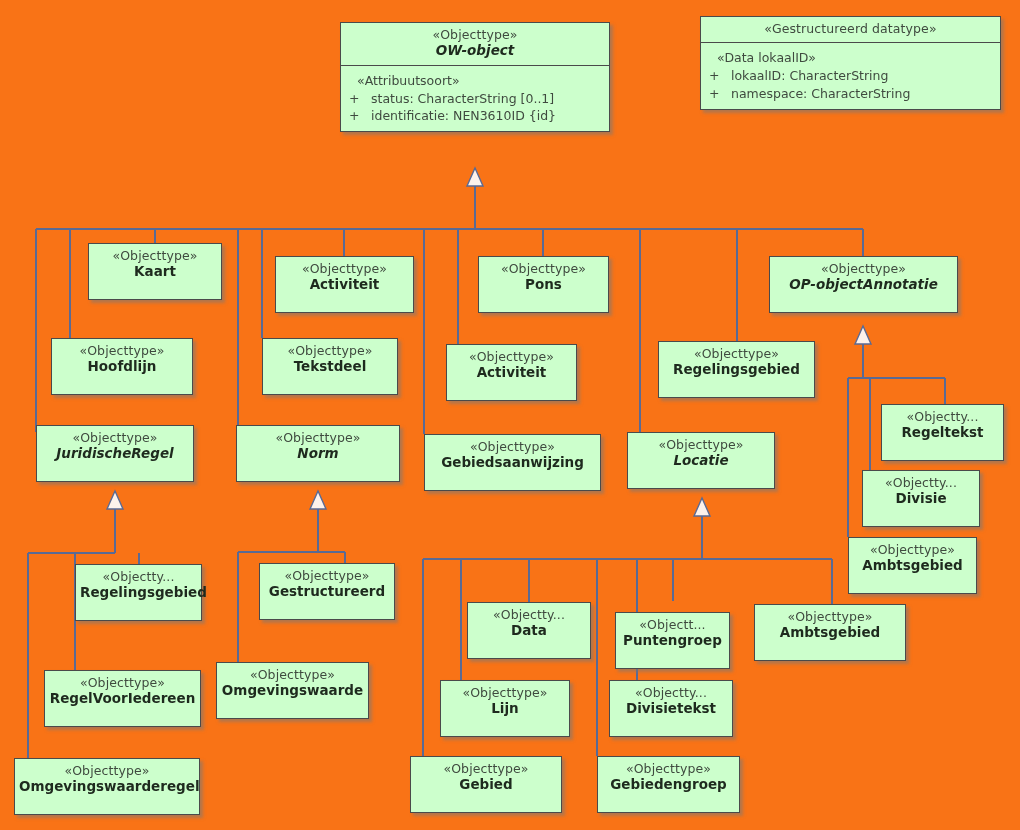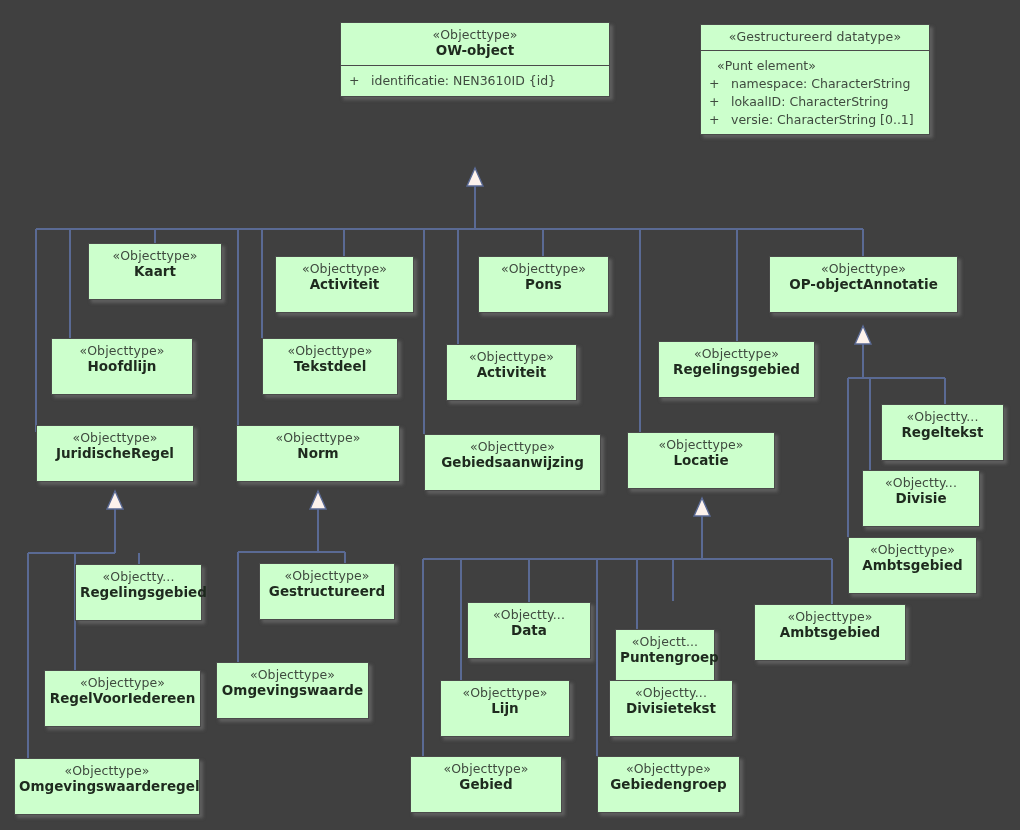--- a/index.html
+++ b/index.html
@@ -4,21 +4,21 @@
 <style>
   html, body {
     margin: 0;
     padding: 0;
     background: #ffffff;
   }
   #canvas {
     position: relative;
     width: 1020px;
     height: 830px;
-    background: #404040;
+    background: #f97316;
     font-family: "DejaVu Sans", sans-serif;
     overflow: hidden;
   }
   #wires {
     position: absolute;
     left: 0;
     top: 0;
     width: 1020px;
     height: 830px;
     pointer-events: none;
@@ -45,20 +45,21 @@
   }
   .cname {
     display: block;
     font-size: 13.5px;
     font-weight: bold;
     color: #1e2a1e;
     white-space: nowrap;
     margin-top: 1px;
   }
   .cname.abs {
+    font-style: italic;
   }
   .divider {
     border-top: 1px solid #4a4a4a;
   }
   .attrs {
     padding: 6px 6px 6px 8px;
     font-size: 12.5px;
     color: #3f4a3f;
     line-height: 1.42;
   }
@@ -136,33 +137,34 @@
       <polygon points="863,326 855,344 871,344"></polygon>
     </g>
   </svg>
 
   <div class="uml-box" style="left:340px; top:22px; width:270px;">
     <div class="hdr">
       <span class="stereo">«Objecttype»</span>
       <span class="cname abs">OW-object</span>
     </div>
     <div class="attrs divider">
+      <div class="attr-stereo">«Attribuutsoort»</div>
+      <div class="attr-row"><span class="vis">+</span><span>status: CharacterString [0..1]</span></div>
       <div class="attr-row"><span class="vis">+</span><span>identificatie: NEN3610ID {id}</span></div>
     </div>
   </div>
 
-  <div class="uml-box" style="left:700px; top:24px; width:230px;">
+  <div class="uml-box" style="left:700px; top:16px; width:301px;">
     <div class="hdr">
       <span class="stereo">«Gestructureerd datatype»</span>
     </div>
     <div class="attrs divider">
-      <div class="attr-stereo">«Punt element»</div>
+      <div class="attr-stereo">«Data lokaalID»</div>
+      <div class="attr-row"><span class="vis">+</span><span>lokaalID: CharacterString</span></div>
       <div class="attr-row"><span class="vis">+</span><span>namespace: CharacterString</span></div>
-      <div class="attr-row"><span class="vis">+</span><span>lokaalID: CharacterString</span></div>
-      <div class="attr-row"><span class="vis">+</span><span>versie: CharacterString [0..1]</span></div>
     </div>
   </div>
 
   <div class="uml-box" style="left:88px; top:243px; width:134px; height:57px;">
     <div class="hdr">
       <span class="stereo">«Objecttype»</span>
       <span class="cname">Kaart</span>
     </div>
   </div>
 
@@ -299,21 +301,21 @@
     </div>
   </div>
 
   <div class="uml-box" style="left:467px; top:602px; width:124px; height:57px;">
     <div class="hdr">
       <span class="stereo">«Objectty...</span>
       <span class="cname">Data</span>
     </div>
   </div>
 
-  <div class="uml-box" style="left:615px; top:629px; width:100px; height:57px;">
+  <div class="uml-box" style="left:615px; top:612px; width:115px; height:57px;">
     <div class="hdr">
       <span class="stereo">«Objectt...</span>
       <span class="cname">Puntengroep</span>
     </div>
   </div>
 
   <div class="uml-box" style="left:754px; top:604px; width:152px; height:57px;">
     <div class="hdr">
       <span class="stereo">«Objecttype»</span>
       <span class="cname">Ambtsgebied</span>

